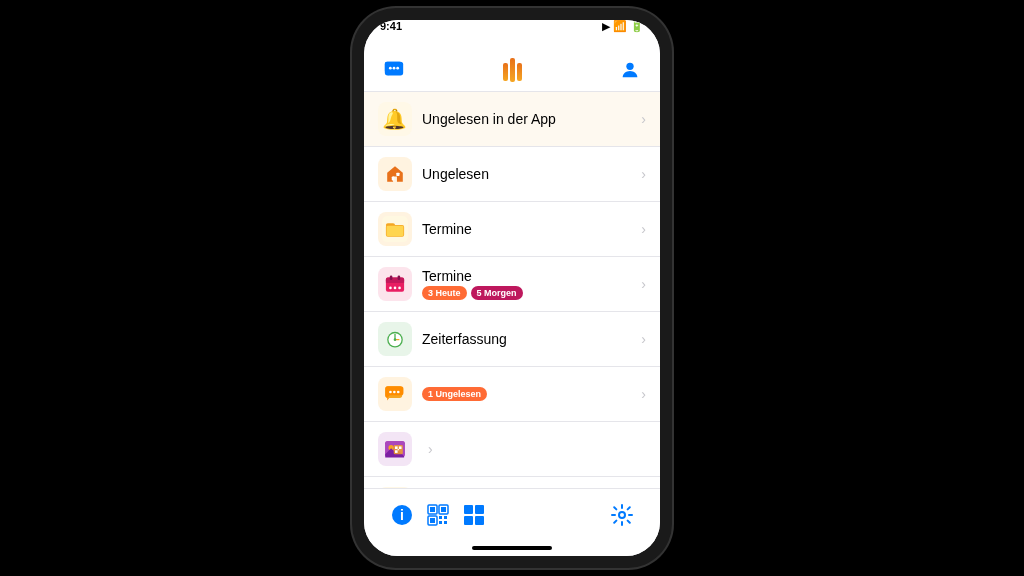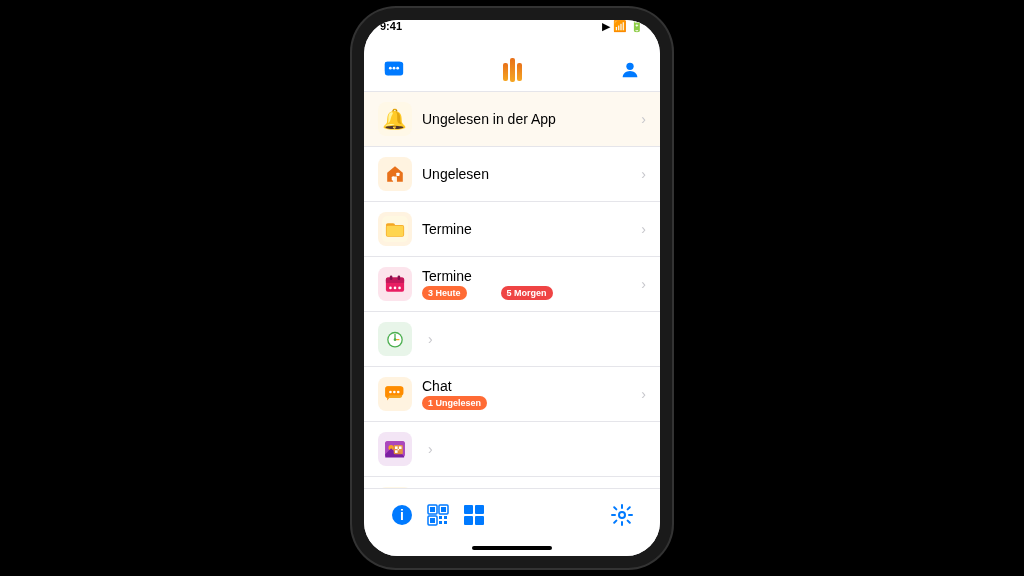--- a/index.html
+++ b/index.html
@@ -123,21 +123,21 @@
       flex-wrap: wrap;
     }
     .badge {
       font-size: 9px;
       font-weight: 600;
       padding: 2px 6px;
       border-radius: 10px;
       color: #fff;
     }
     .badge-orange { background: #ff6b35; }
-    .badge-gray { background: #ef4444; margin-left: 30px; }
+    .badge-gray { background: #be185d; }
     .chevron {
       color: #c7c7cc;
       font-size: 14px;
       margin-left: 6px;
       flex-shrink: 0;
     }
     .bottom-tab-bar {
       height: 52px;
       background: #fff;
       border-top: 1px solid #e5e5ea;
@@ -288,36 +288,38 @@
           <div class="item-icon icon-clock svg-icon">
             <svg viewBox="0 0 40 40">
               <rect width="40" height="40" rx="8" fill="#e8f5e9"></rect>
               <circle cx="20" cy="21" r="12" fill="#4caf50"></circle>
               <circle cx="20" cy="21" r="10" fill="white"></circle>
               <line x1="20" y1="21" x2="20" y2="13" stroke="#4caf50" stroke-width="2" stroke-linecap="round"></line>
               <line x1="20" y1="21" x2="26" y2="21" stroke="#f5a623" stroke-width="2" stroke-linecap="round"></line>
               <circle cx="20" cy="21" r="2" fill="#4caf50"></circle>
             </svg>
           </div>
+          <div class="item-content">
+            <span class="item-label">Zeiterfassung</span>
+          </div>
           <span class="chevron">›</span>
         </li>
 
         <li class="menu-item">
           <div class="item-icon icon-chat svg-icon">
             <svg viewBox="0 0 40 40">
               <rect width="40" height="40" rx="8" fill="#fff3e0"></rect>
               <rect x="5" y="8" width="26" height="18" rx="4" fill="#f5a623"></rect>
               <path d="M8 26l4-4h17a4 4 0 004-4V12a4 4 0 00-4-4H9a4 4 0 00-4 4v10c0 2.2 1.8 4 4 4h2l-3 4z" fill="#ff8c00"></path>
               <circle cx="13" cy="17" r="2" fill="white"></circle>
               <circle cx="19" cy="17" r="2" fill="white"></circle>
               <circle cx="25" cy="17" r="2" fill="white"></circle>
             </svg>
           </div>
           <div class="item-content">
-            <span class="item-label">Chat</span>
             <div class="item-badges">
               <span class="badge badge-orange">1 Ungelesen</span>
             </div>
           </div>
           <span class="chevron">›</span>
         </li>
 
         <li class="menu-item">
           <div class="item-icon icon-photo svg-icon">
             <svg viewBox="0 0 40 40">

